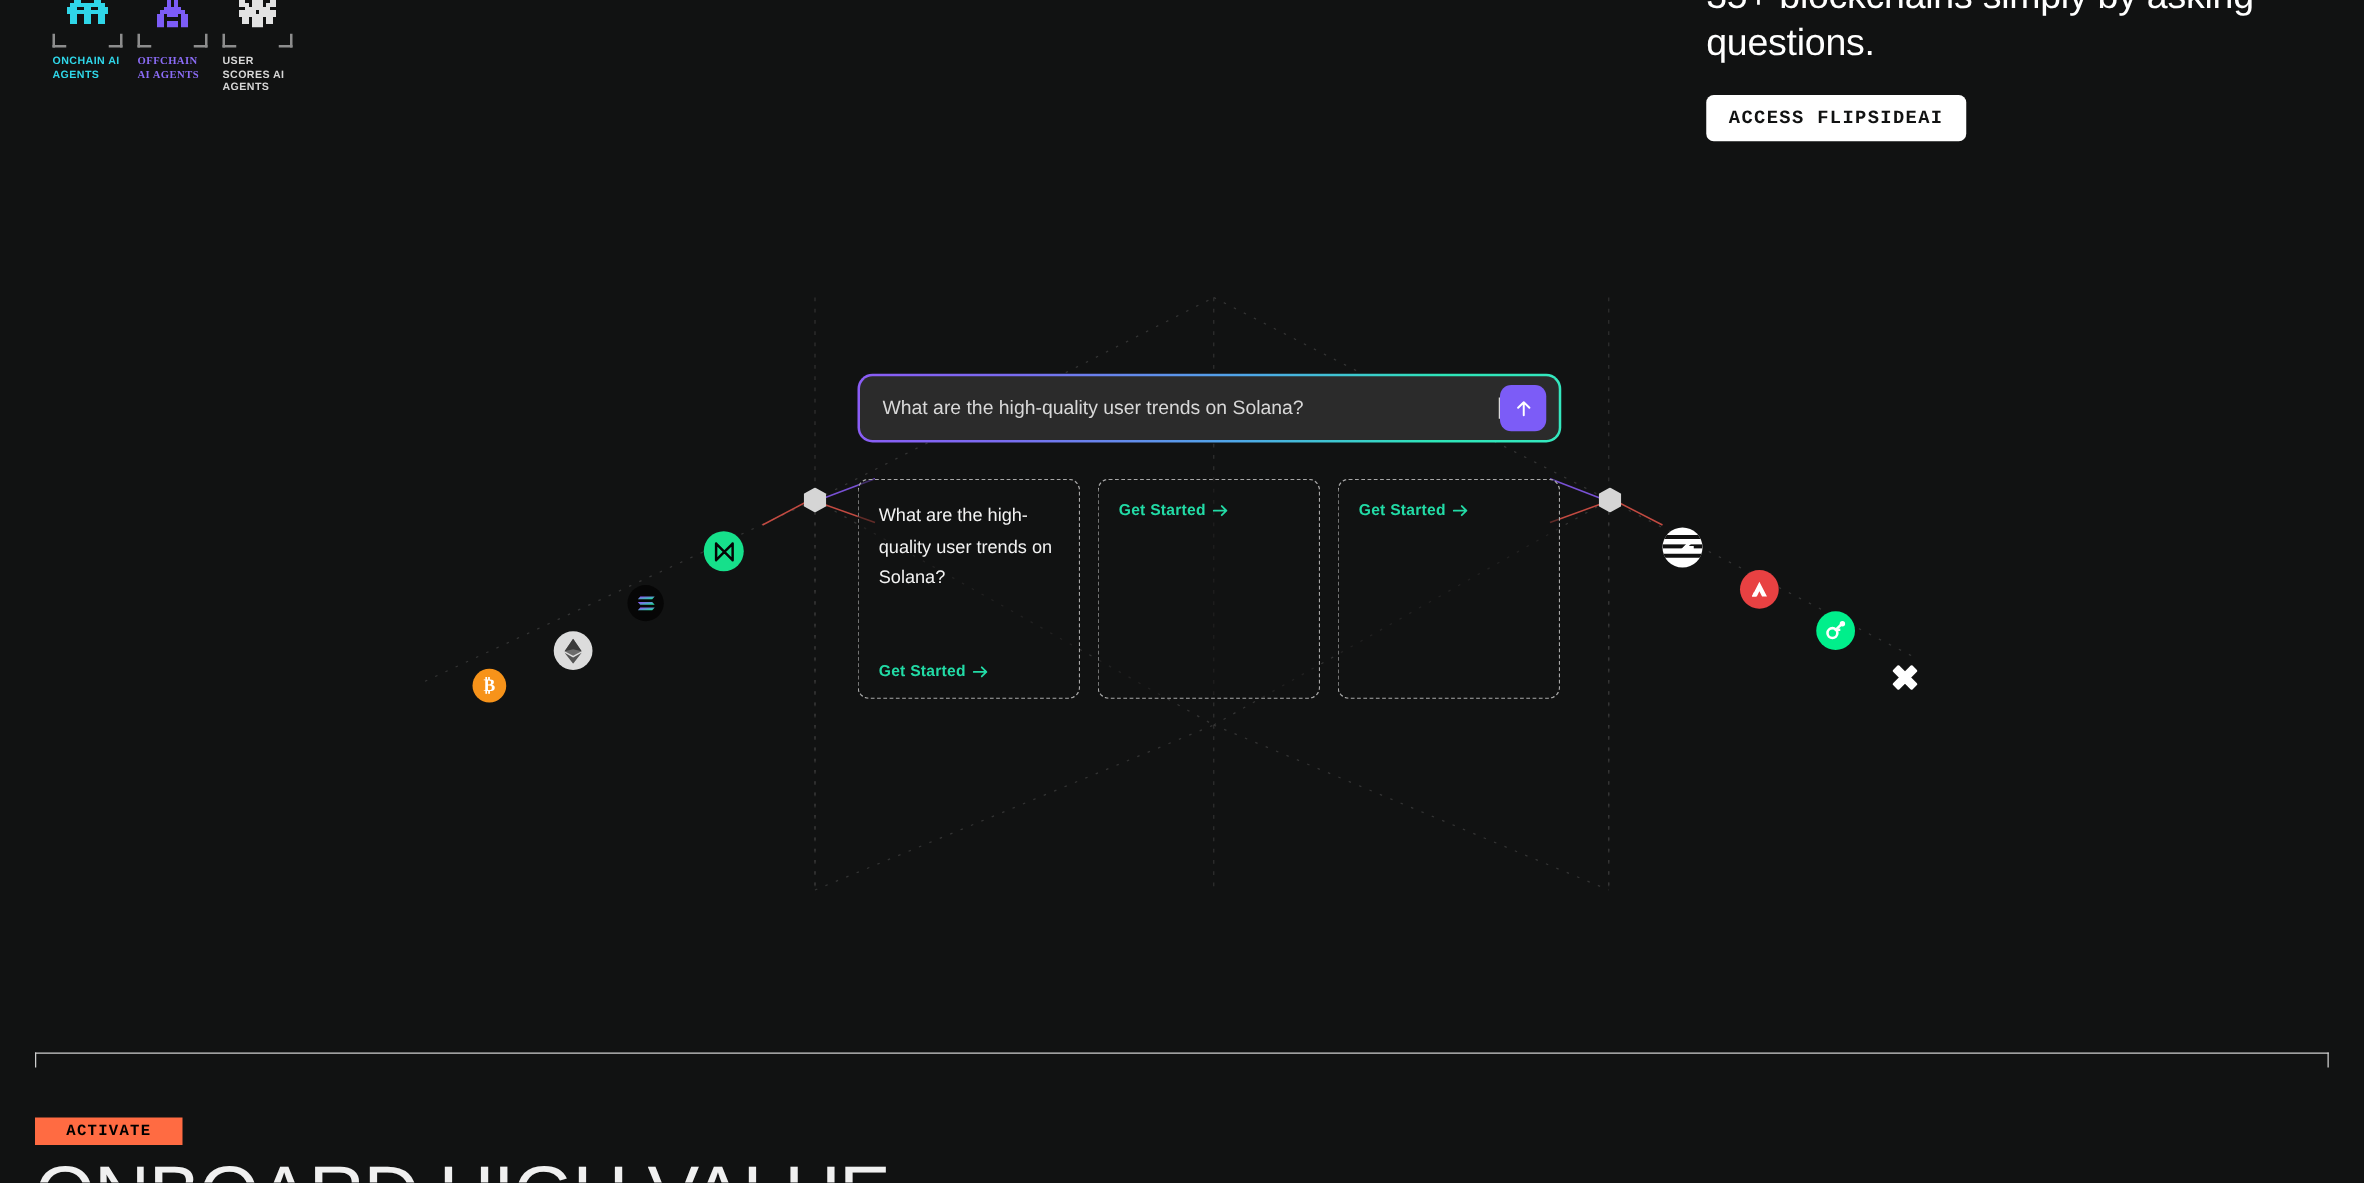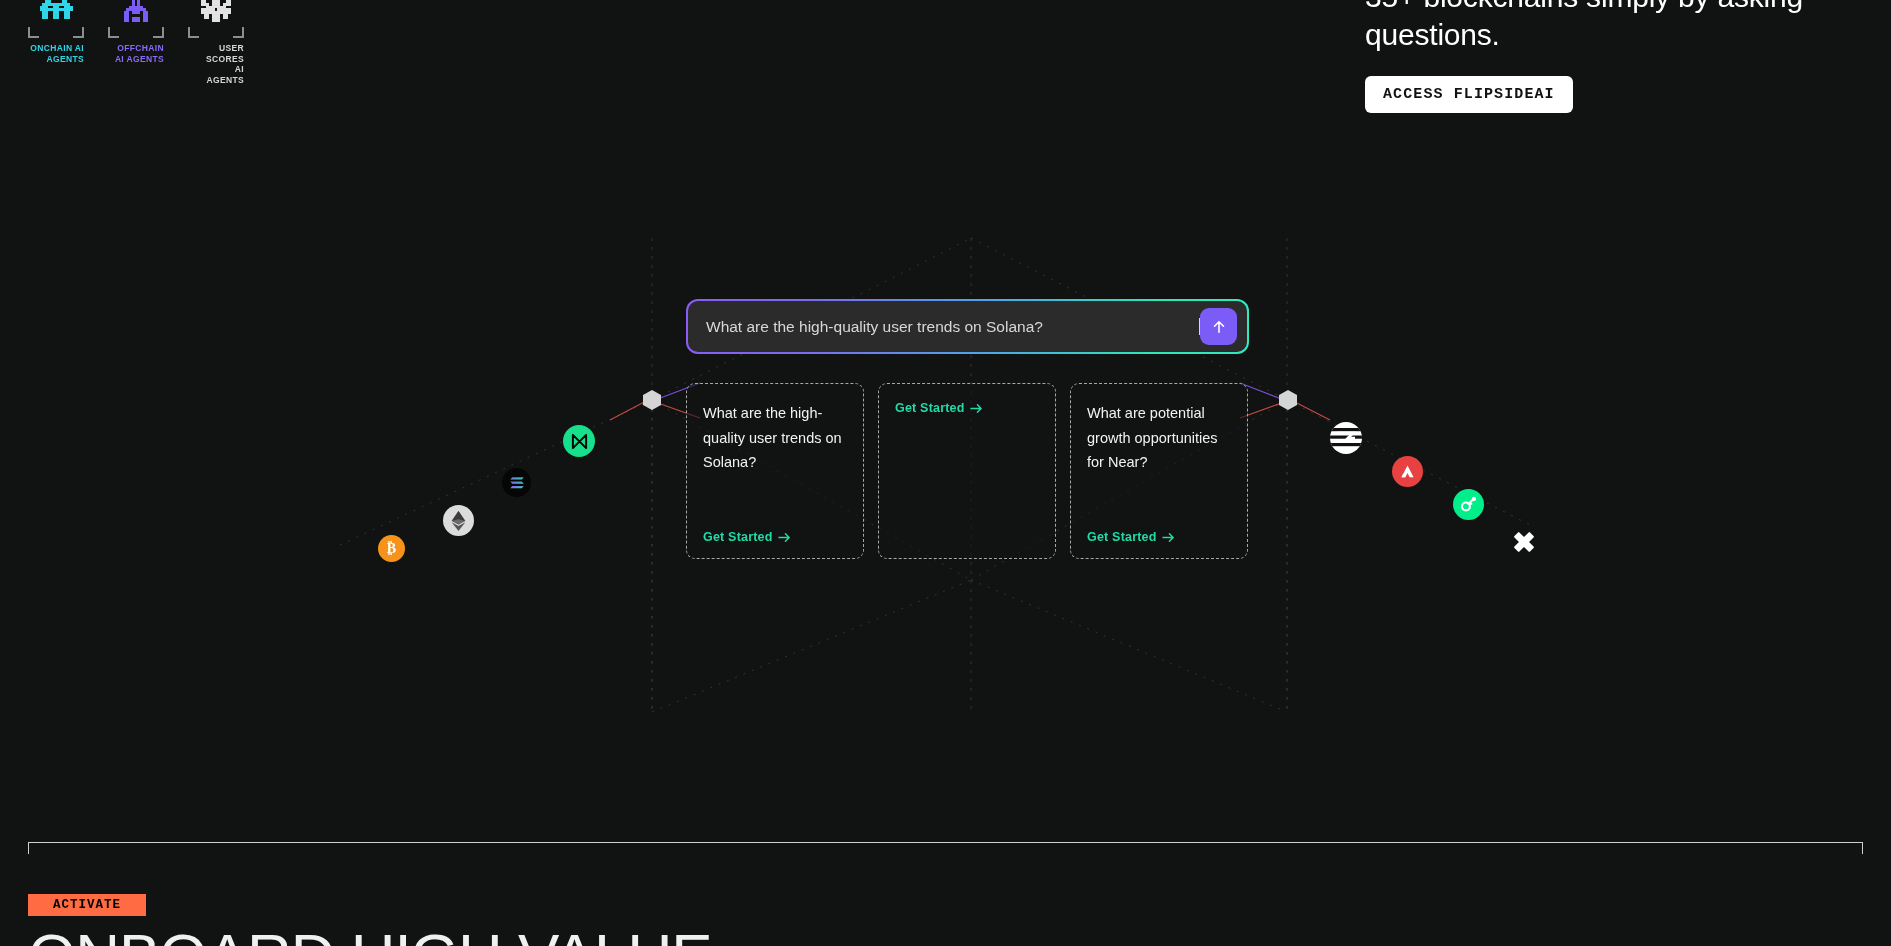--- a/index.html
+++ b/index.html
@@ -9,37 +9,37 @@
     overflow:hidden;
     font-family:"Liberation Sans", sans-serif;
     -webkit-font-smoothing:antialiased;
   }
   .stage { position:relative; width:1891px; height:946px; overflow:hidden; }
 
   
   .bgnet { position:absolute; inset:0; pointer-events:none; }
 
   
-  .agent-strip { position:absolute; left:28px; top:0px; display:flex; gap:24px;text-align:right; }
+  .agent-strip { position:absolute; left:42px; top:0px; display:flex; gap:12px; }
   .agent-item { width:56px; }
   .agent-ico { height:22px; display:flex; align-items:flex-start; justify-content:center; overflow:hidden; }
   .agent-ico svg { display:block; }
   .agent-brackets { position:relative; height:16px; margin-top:2px; }
   .agent-brackets:before, .agent-brackets:after {
     content:""; position:absolute; bottom:2px; width:9px; height:9px;
   }
   .agent-brackets:before { left:0; border-left:2px solid #8d8d8d; border-bottom:2px solid #8d8d8d; }
   .agent-brackets:after  { right:0; border-right:2px solid #8d8d8d; border-bottom:2px solid #8d8d8d; }
   .agent-label {
     font-size:8.5px; line-height:10.5px; font-weight:700; letter-spacing:.35px;
     text-transform:uppercase; margin-top:3px;
   }
   .c-cyan { color:#2fd6e8; }
-  .c-purple { color:#8b6cf6; }
-  .c-white { color:#d6d6d6;margin-left:10px; }
+  .c-purple { color:#8b6cf6;font-family:Liberation Serif, serif; }
+  .c-white { color:#d6d6d6; }
 
   
   .hero {
     position:absolute; right:56px; top:-60px; width:470px; text-align:left;
   }
   .hero-text {
     color:#ffffff; font-size:30px; line-height:38px; font-weight:400; letter-spacing:-.2px;
   }
   .hero-btn {
     display:inline-block; margin-top:22px; background:#ffffff; color:#111212;
@@ -248,21 +248,20 @@
     <div class="card">
       <div class="card-cta">
         <span>Get Started</span>
         <svg width="13" height="11" viewBox="0 0 14 12">
           <path d="M1 6h11M8 2l4 4-4 4" stroke="#22dba6" stroke-width="1.6" fill="none" stroke-linecap="round" stroke-linejoin="round"></path>
         </svg>
       </div>
     </div>
 
     <div class="card">
-      <div class="card-q">What are potential growth opportunities for Near?</div>
       <div class="card-cta">
         <span>Get Started</span>
         <svg width="13" height="11" viewBox="0 0 14 12">
           <path d="M1 6h11M8 2l4 4-4 4" stroke="#22dba6" stroke-width="1.6" fill="none" stroke-linecap="round" stroke-linejoin="round"></path>
         </svg>
       </div>
     </div>
   </div>
 
   <svg class="hexnode" style="left:643px; top:390px;" viewBox="0 0 18 20">

